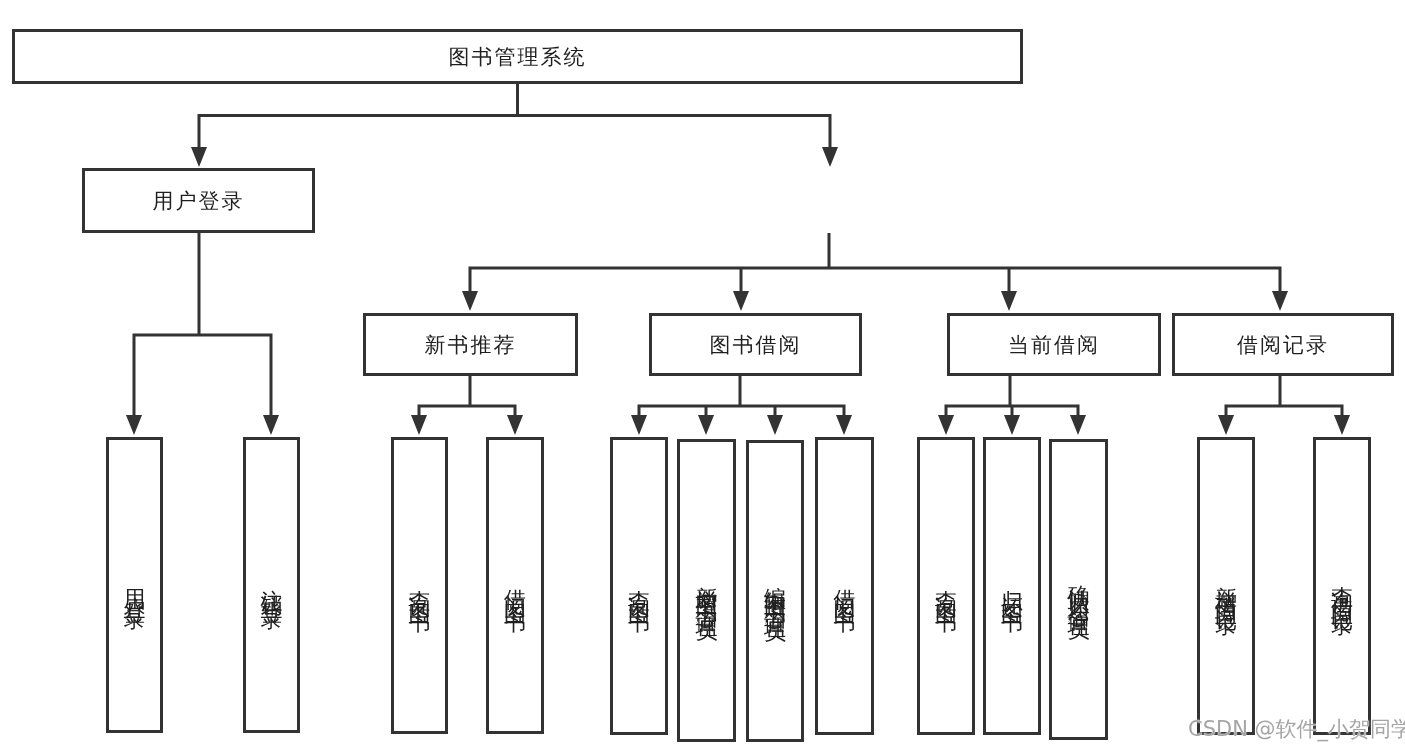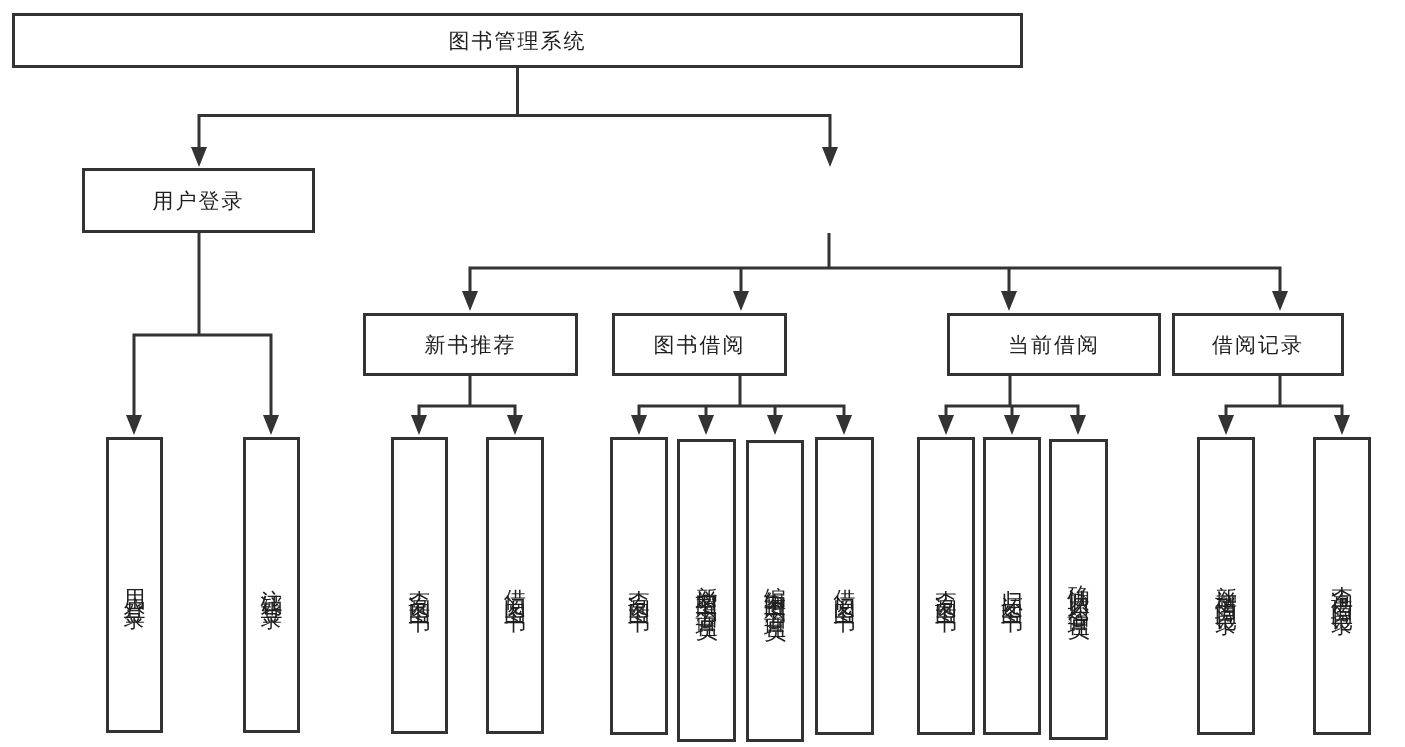--- a/index.html
+++ b/index.html
@@ -94,41 +94,42 @@
       <polygon points="767,415 783,415 775,435"></polygon>
       <polygon points="836,415 852,415 844,435"></polygon>
       <polygon points="938,415 954,415 946,435"></polygon>
       <polygon points="1004,415 1020,415 1012,435"></polygon>
       <polygon points="1070,415 1086,415 1078,435"></polygon>
       <polygon points="1218,415 1234,415 1226,435"></polygon>
       <polygon points="1334,415 1350,415 1342,435"></polygon>
     </g>
   </svg>
 
-  <div class="node hnode" style="left:12px; top:13px; width:1011px; height:55px;">图书管理系统</div>
+  <div class="node hnode" style="left:12px; top:29px; width:1011px; height:55px;">图书管理系统</div>
 
   <div class="node hnode" style="left:82px; top:168px; width:233px; height:65px;">用户登录</div>
 
   <div class="node hnode" style="left:363px; top:313px; width:215px; height:63px;">新书推荐</div>
-  <div class="node hnode" style="left:612px; top:313px; width:175px; height:63px;">图书借阅</div>
+  <div class="node hnode" style="left:649px; top:313px; width:213px; height:63px;">图书借阅</div>
   <div class="node hnode" style="left:903px; top:313px; width:214px; height:63px;margin-left:44px;">当前借阅</div>
-  <div class="node hnode" style="left:1172px; top:313px; width:172px; height:63px;">借阅记录</div>
+  <div class="node hnode" style="left:1172px; top:313px; width:222px; height:63px;">借阅记录</div>
 
   <div class="node vnode" style="left:106px; top:437px; width:57px; height:296px;">用户登录</div>
   <div class="node vnode" style="left:243px; top:437px; width:57px; height:296px;">注销登录</div>
 
   <div class="node vnode" style="left:391px; top:437px; width:57px; height:297px;">查询图书</div>
   <div class="node vnode" style="left:486px; top:437px; width:58px; height:297px;">借阅图书</div>
 
   <div class="node vnode" style="left:610px; top:437px; width:58px; height:298px;">查询图书</div>
   <div class="node vnode" style="left:677px; top:439px; width:59px; height:303px; letter-spacing:5px;">新增图书（管理员）</div>
   <div class="node vnode" style="left:746px; top:440px; width:58px; height:302px; letter-spacing:5px;">编辑图书（管理员）</div>
   <div class="node vnode" style="left:815px; top:437px; width:59px; height:298px;">借阅图书</div>
 
   <div class="node vnode" style="left:917px; top:437px; width:58px; height:298px;">查询图书</div>
   <div class="node vnode" style="left:983px; top:437px; width:58px; height:298px;">归还图书</div>
   <div class="node vnode" style="left:1049px; top:439px; width:59px; height:301px; letter-spacing:5px;">确认归还（管理员）</div>
 
   <div class="node vnode" style="left:1197px; top:437px; width:58px; height:298px; letter-spacing:6px;">新增借阅记录</div>
   <div class="node vnode" style="left:1313px; top:437px; width:58px; height:298px; letter-spacing:6px;">查询借阅记录</div>
 
+  <div class="watermark">CSDN @软件_小贺同学</div>
 
 </div>
 
 </body></html>

